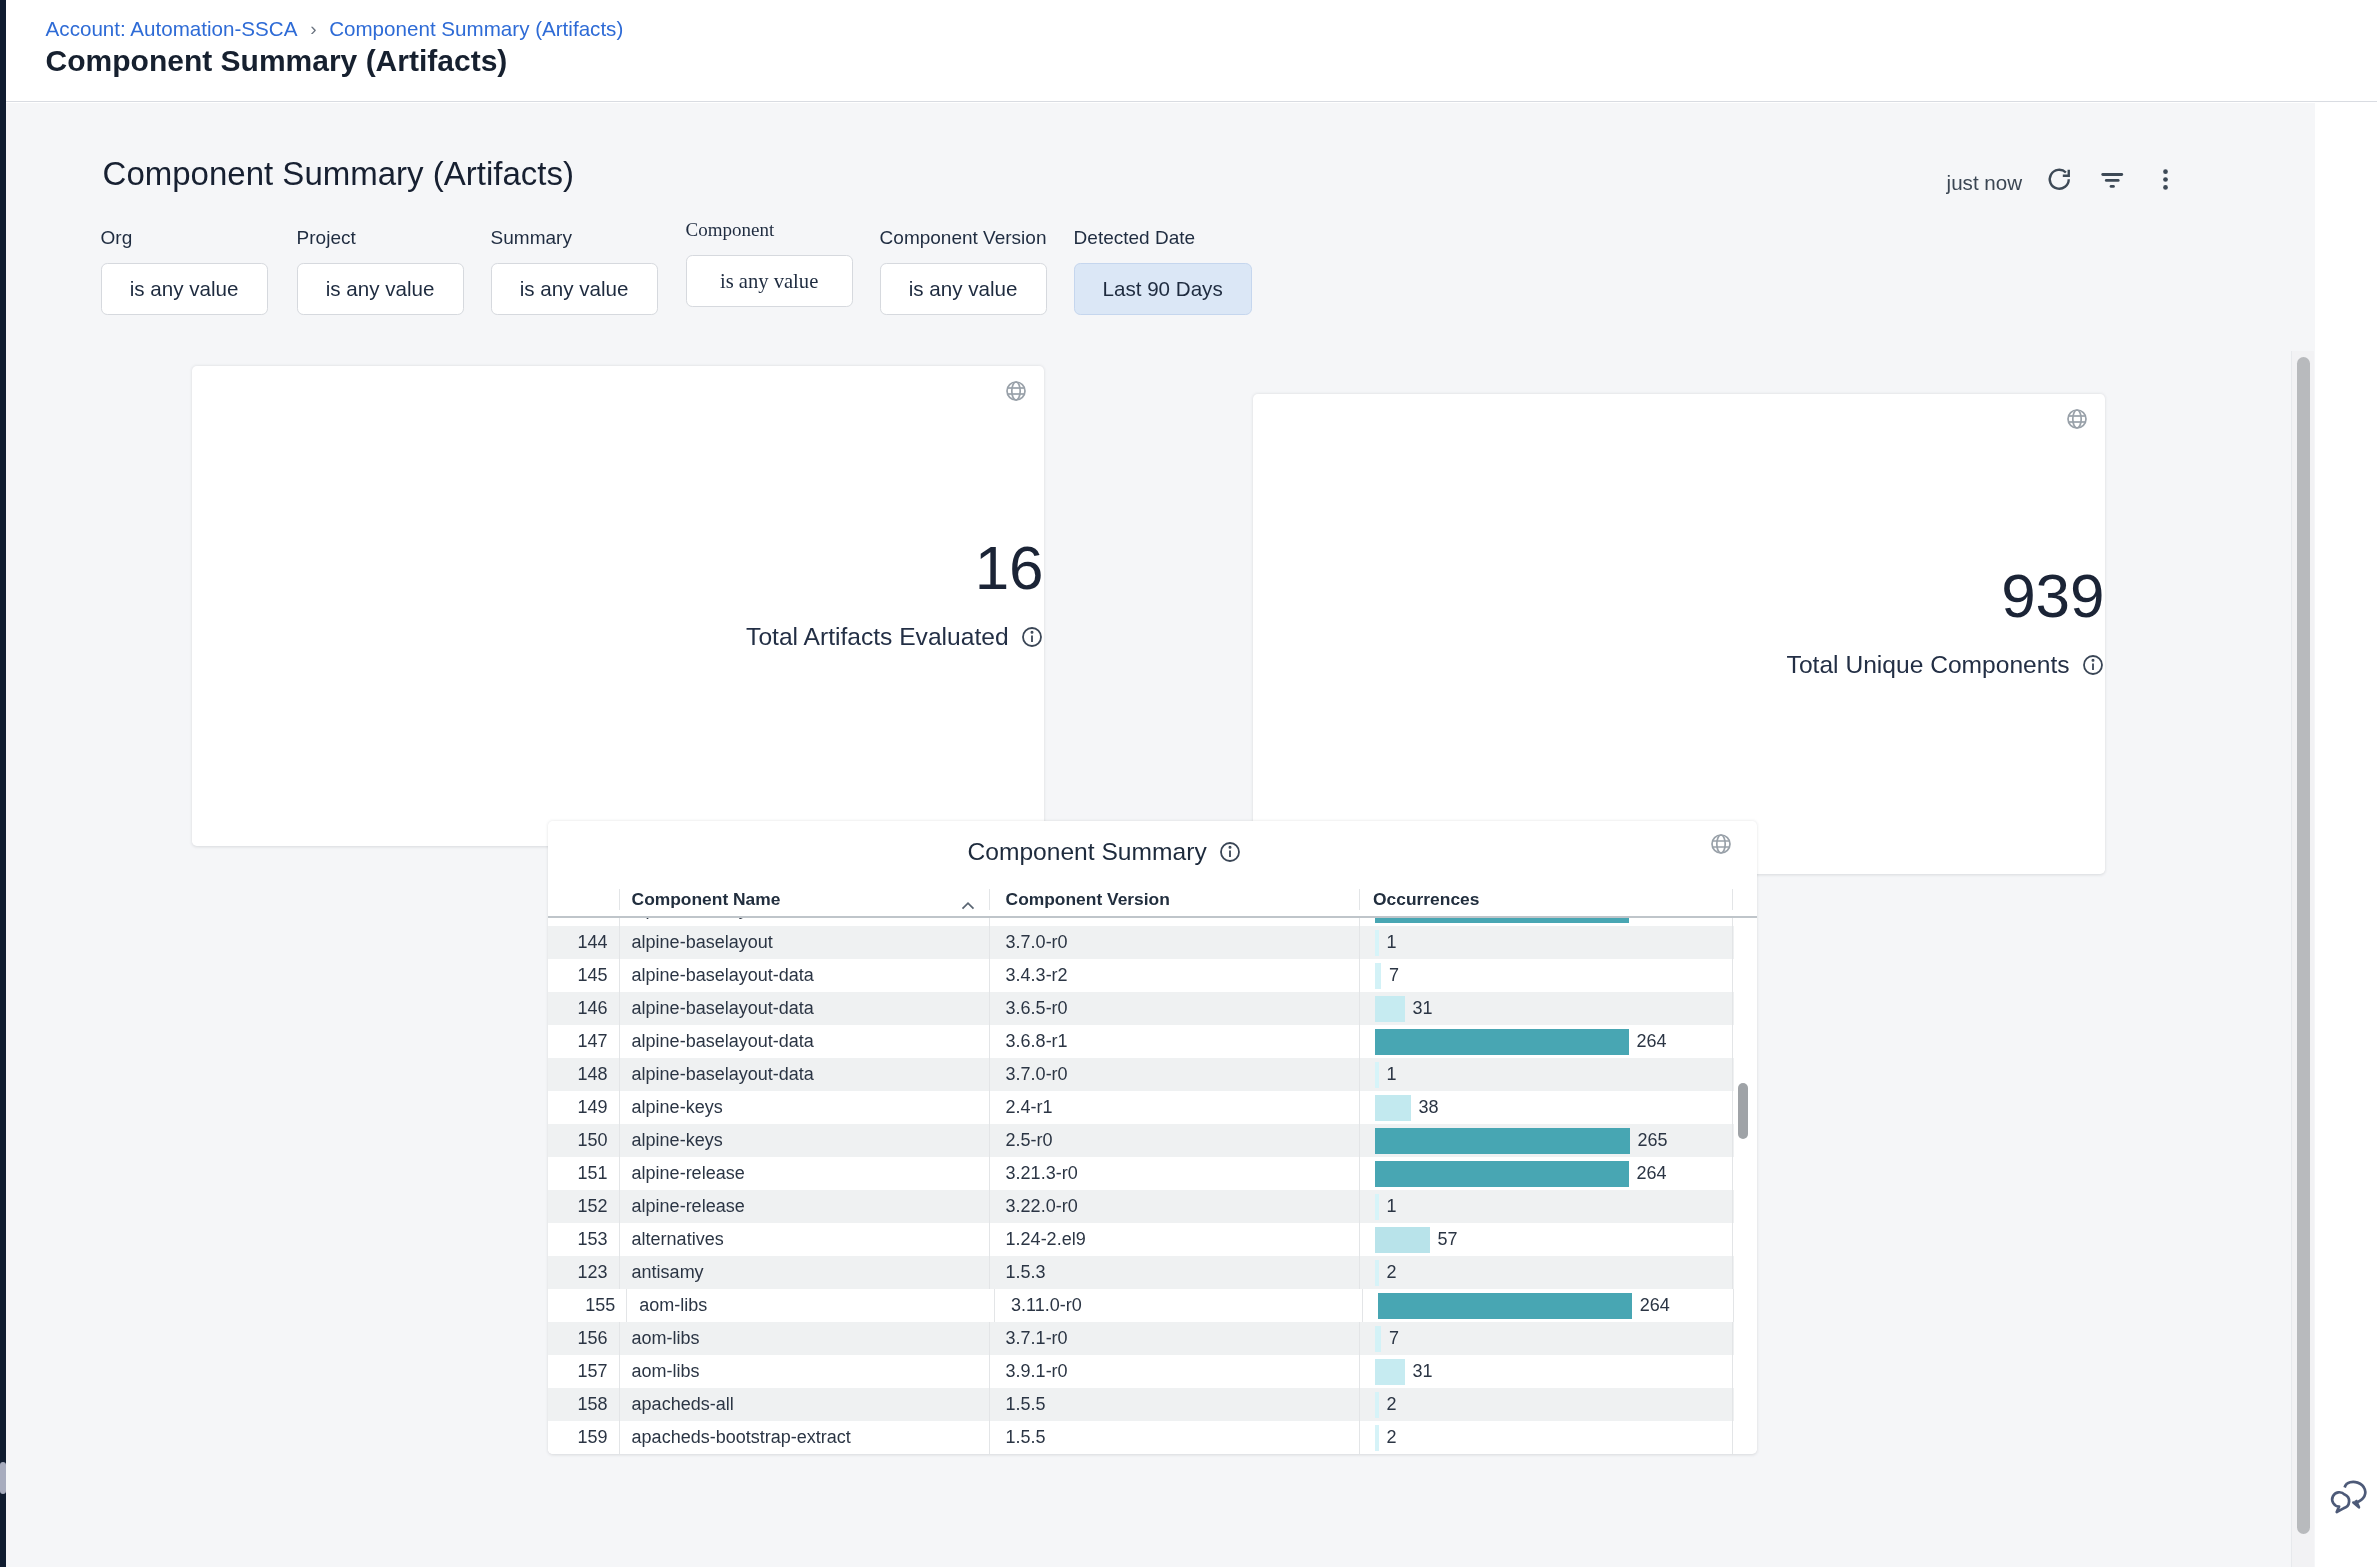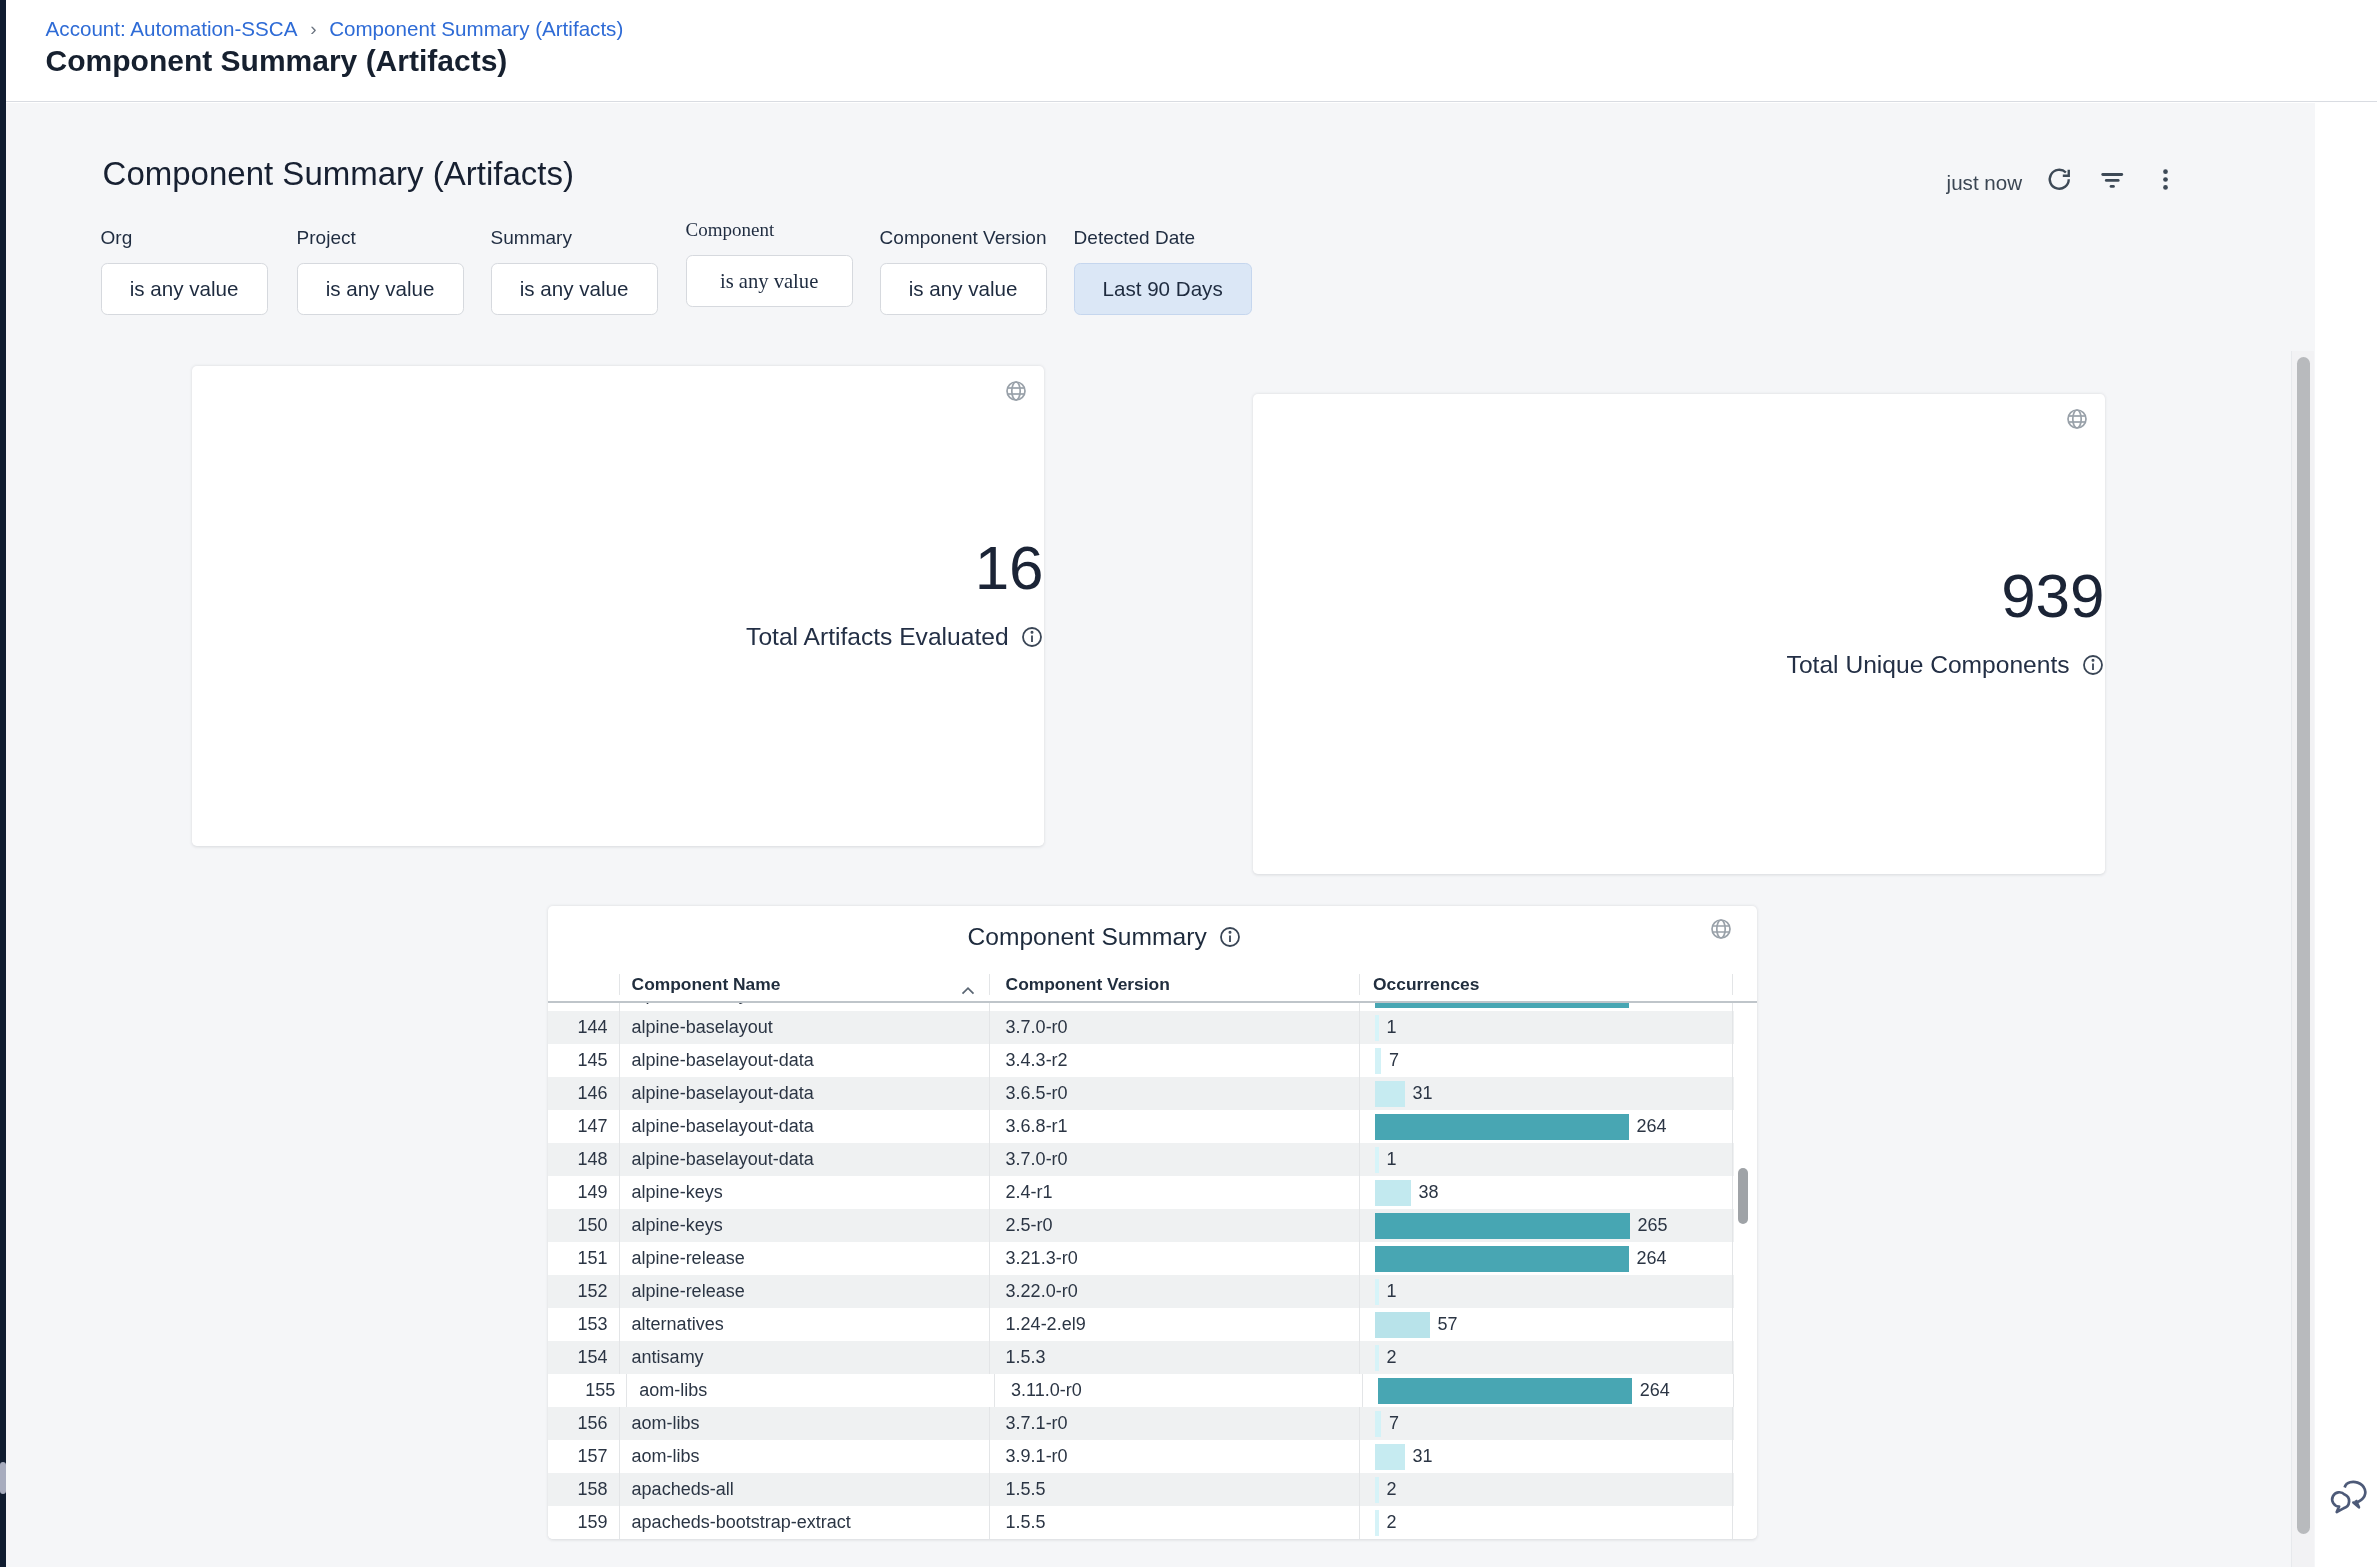--- a/index.html
+++ b/index.html
@@ -188,21 +188,21 @@
       <span class="info-ico">
           <svg width="24" height="24" viewBox="0 0 24 24" fill="none" stroke="#3a4656" stroke-width="1.8">
             <circle cx="12" cy="12" r="9"></circle>
             <line x1="12" y1="10.5" x2="12" y2="17"></line>
             <circle cx="12" cy="7.2" r="0.6" fill="#3a4656"></circle>
           </svg>
         </span>
     </div>
   </section>
 
-  <section class="card table-card" style="left:542px; top:803px; width:1209px; height:633px;">
+  <section class="card table-card" style="left:542px; top:718px; width:1209px; height:633px;">
     <span class="tile-globe" style="top:11px; right:24px;">
         <svg width="24" height="24" viewBox="0 0 24 24" fill="none" stroke="#99a1a9" stroke-width="1.7">
           <circle cx="12" cy="12" r="9"></circle>
           <ellipse cx="12" cy="12" rx="4.2" ry="9"></ellipse>
           <line x1="3.6" y1="9" x2="20.4" y2="9"></line>
           <line x1="3.6" y1="15" x2="20.4" y2="15"></line>
         </svg>
       </span>
     <div class="table-title-row">
       <span class="table-title">Component Summary</span>
@@ -330,21 +330,21 @@
         <div class="trow" style="background: rgb(255, 255, 255);">
           <div class="td-num">153</div>
           <div class="td-name">alternatives</div>
           <div class="td-ver">1.24-2.el9</div>
           <div class="td-occ">
             <div class="bar" style="width: 55px; background: rgb(184, 227, 234);"></div>
             <span class="bar-label">57</span>
           </div>
         </div>
         <div class="trow" style="background: rgb(239, 241, 242);">
-          <div class="td-num">154</div>
+          <div class="td-num">123</div>
           <div class="td-name">antisamy</div>
           <div class="td-ver">1.5.3</div>
           <div class="td-occ">
             <div class="bar" style="width: 4px; background: rgb(214, 243, 248);"></div>
             <span class="bar-label">2</span>
           </div>
         </div>
         <div class="trow" style="background: rgb(255, 255, 255); margin-left: 8px;">
           <div class="td-num">155</div>
           <div class="td-name">aom-libs</div>

